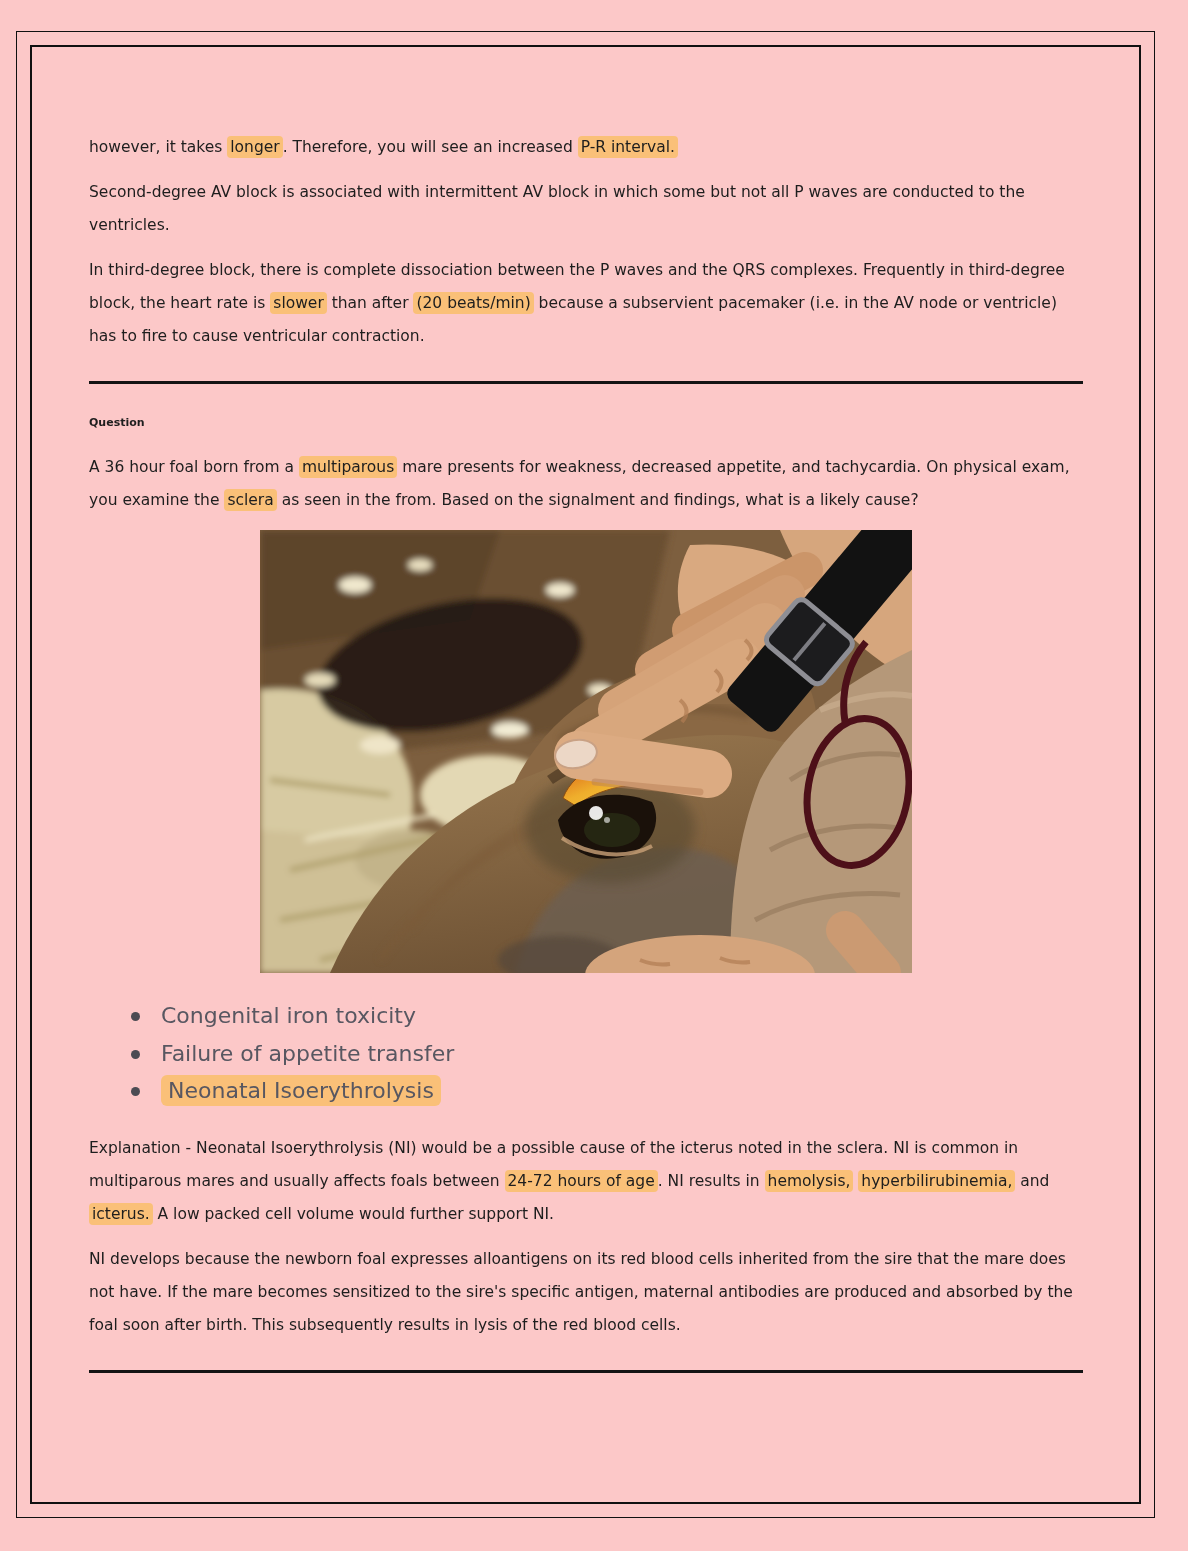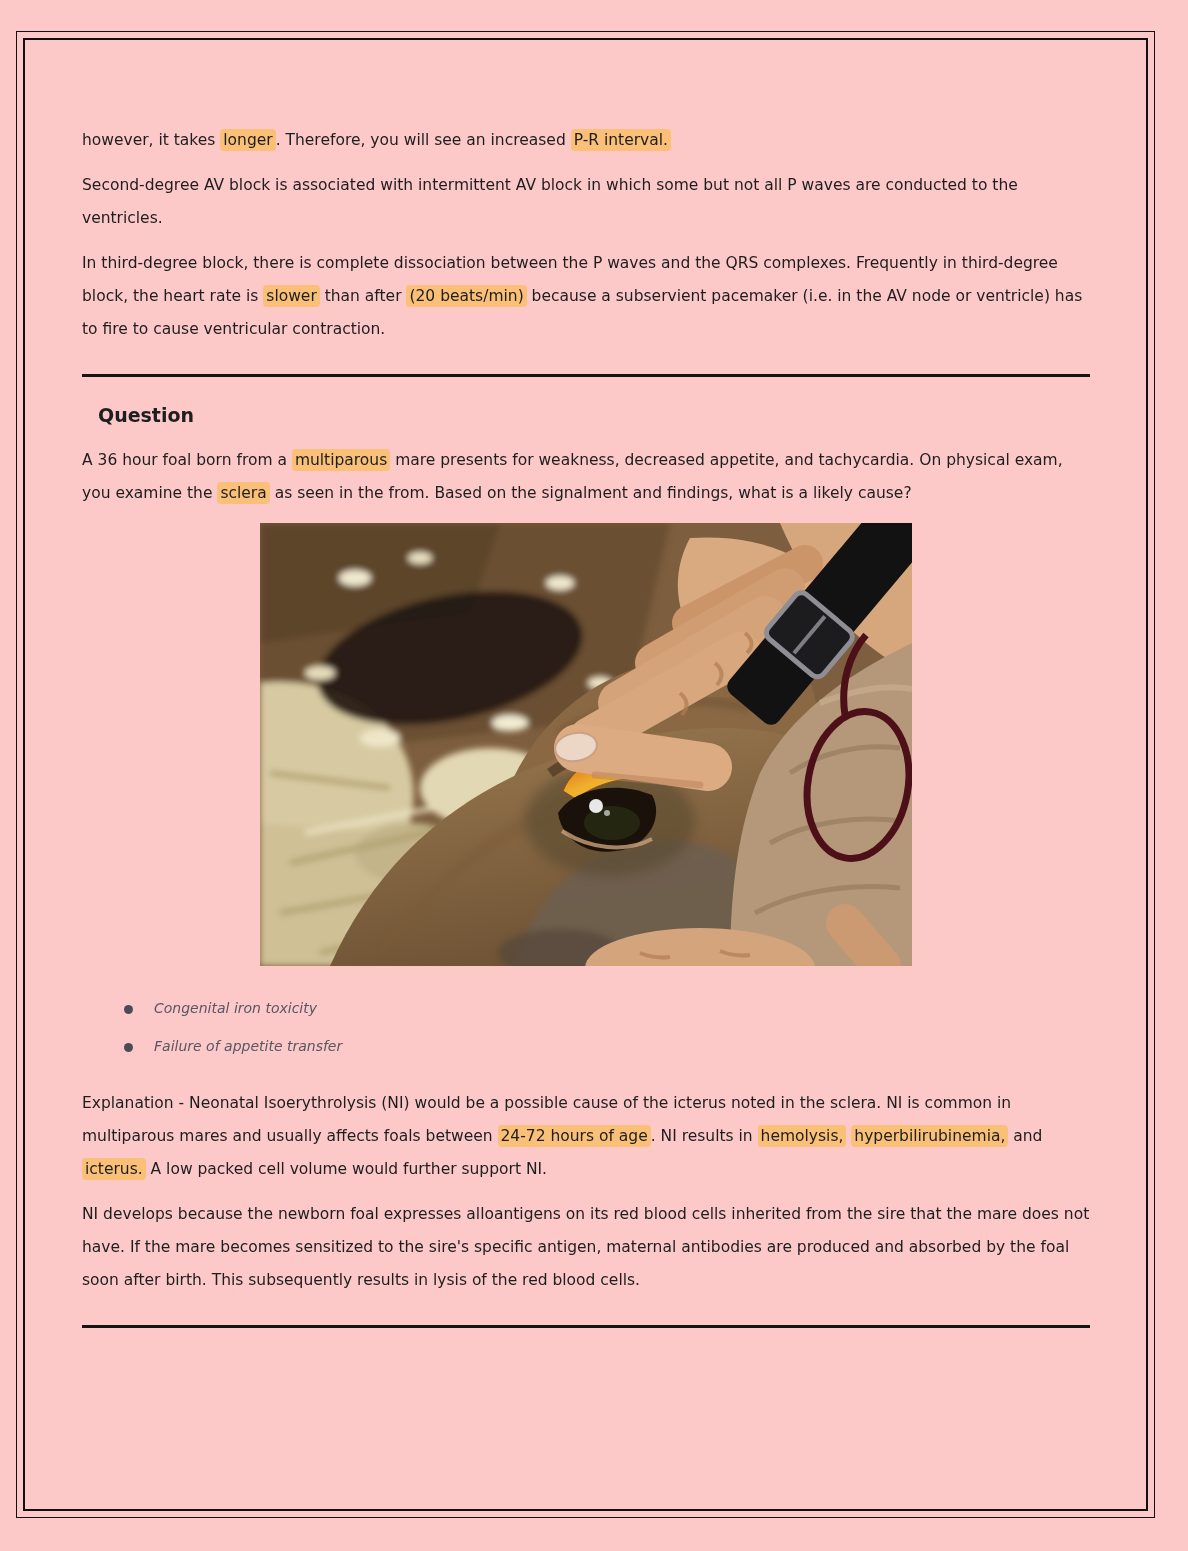--- a/index.html
+++ b/index.html
@@ -5,39 +5,39 @@
   :root{
     --bg:#fcc8c8; --hl:#fac078; --text:#1e1e1e; --muted:#585761; --rule:#141414;
   }
   html,body{margin:0;padding:0;}
   body{
     width:1188px;height:1551px;position:relative;background:var(--bg);
     font-family:"DejaVu Sans","Liberation Sans",sans-serif;color:var(--text);
   }
   .frame-outer{
     position:absolute;left:16px;top:31px;width:1139px;height:1487px;
-    border:1px solid #101010;padding:6px;box-sizing:border-box;
+    border:1px solid #101010;padding:13px;box-sizing:border-box;
   }
   .frame-inner{
     width:100%;height:100%;box-sizing:border-box;border:2px solid #101010;
     padding:84px 56px 20px 57px;overflow:hidden;
   }
   main{display:block;}
   p{font-size:15.5px;line-height:33px;margin:0 0 12px 0;}
-  p.heading{font-weight:bold;font-size:19px;margin:0 0 12px 16px;}
+  p.heading{font-weight:bold;font-size:11px;margin:0 0 12px 0;}
   .b{font-weight:normal;}
   .hl{
     background:var(--hl);border-radius:4px;padding:2px 3px;
     -webkit-box-decoration-break:clone;box-decoration-break:clone;
   }
   .rule{border:0;border-top:3px solid var(--rule);height:0;margin:28px 0 22px 0;}
   ul.choices{list-style:none;margin:16px 0 22px 0;padding:0 0 0 40px;}
   ul.choices li{
     position:relative;padding-left:32px;color:var(--muted);
-    font-size:14px;line-height:37.5px;font-style:italic;
+    font-size:22px;line-height:37.5px;
   }
   ul.choices li::before{
     content:"";position:absolute;left:2px;top:15px;width:9px;height:9px;
     border-radius:50%;background:#4c4b53;
   }
   ul.choices .hl{border-radius:6px;padding:3px 7px;}
   figure.photo{margin:13px auto 24px auto;display:block;width:652px;}
   figure.photo svg{display:block;}
 </style>
 </head>
@@ -145,20 +145,21 @@
       <g>
         <ellipse cx="440" cy="445" rx="115" ry="40" fill="#d4a47c"></ellipse>
         <line x1="585" y1="400" x2="622" y2="443" stroke="#cb9a72" stroke-width="38" stroke-linecap="round"></line>
         <path d="M380 430 q15 6 30 4 M460 428 q15 6 30 4" stroke="#b07c52" stroke-width="4" fill="none" opacity="0.7"></path>
       </g>
     </svg>
   </figure>
           <ul class="choices">
             <li><span>Congenital iron toxicity</span></li>
             <li><span>Failure of appetite transfer</span></li>
+            <li><span class="hl">Neonatal Isoerythrolysis</span></li>
           </ul>
           <p><span class="b">Explanation -</span><span> Neonatal Isoerythrolysis (NI) would be a possible cause of the icterus noted in the sclera. NI is common in multiparous mares and usually affects foals between </span><span class="hl">24-72 hours of age</span><span>. NI results in </span><span class="hl">hemolysis,</span><span> </span><span class="hl">hyperbilirubinemia,</span><span> and </span><span class="hl">icterus.</span><span> A low packed cell volume would further support NI.</span></p>
           <p><span>NI develops because the newborn foal expresses alloantigens on its red blood cells inherited from the sire that the mare does not have. If the mare becomes sensitized to the sire's specific antigen, maternal antibodies are produced and absorbed by the foal soon after birth. This subsequently results in lysis of the red blood cells.</span></p>
           <div class="rule"></div>
         </main>
     </div>
   </div>
 </div>
 
 </body></html>

